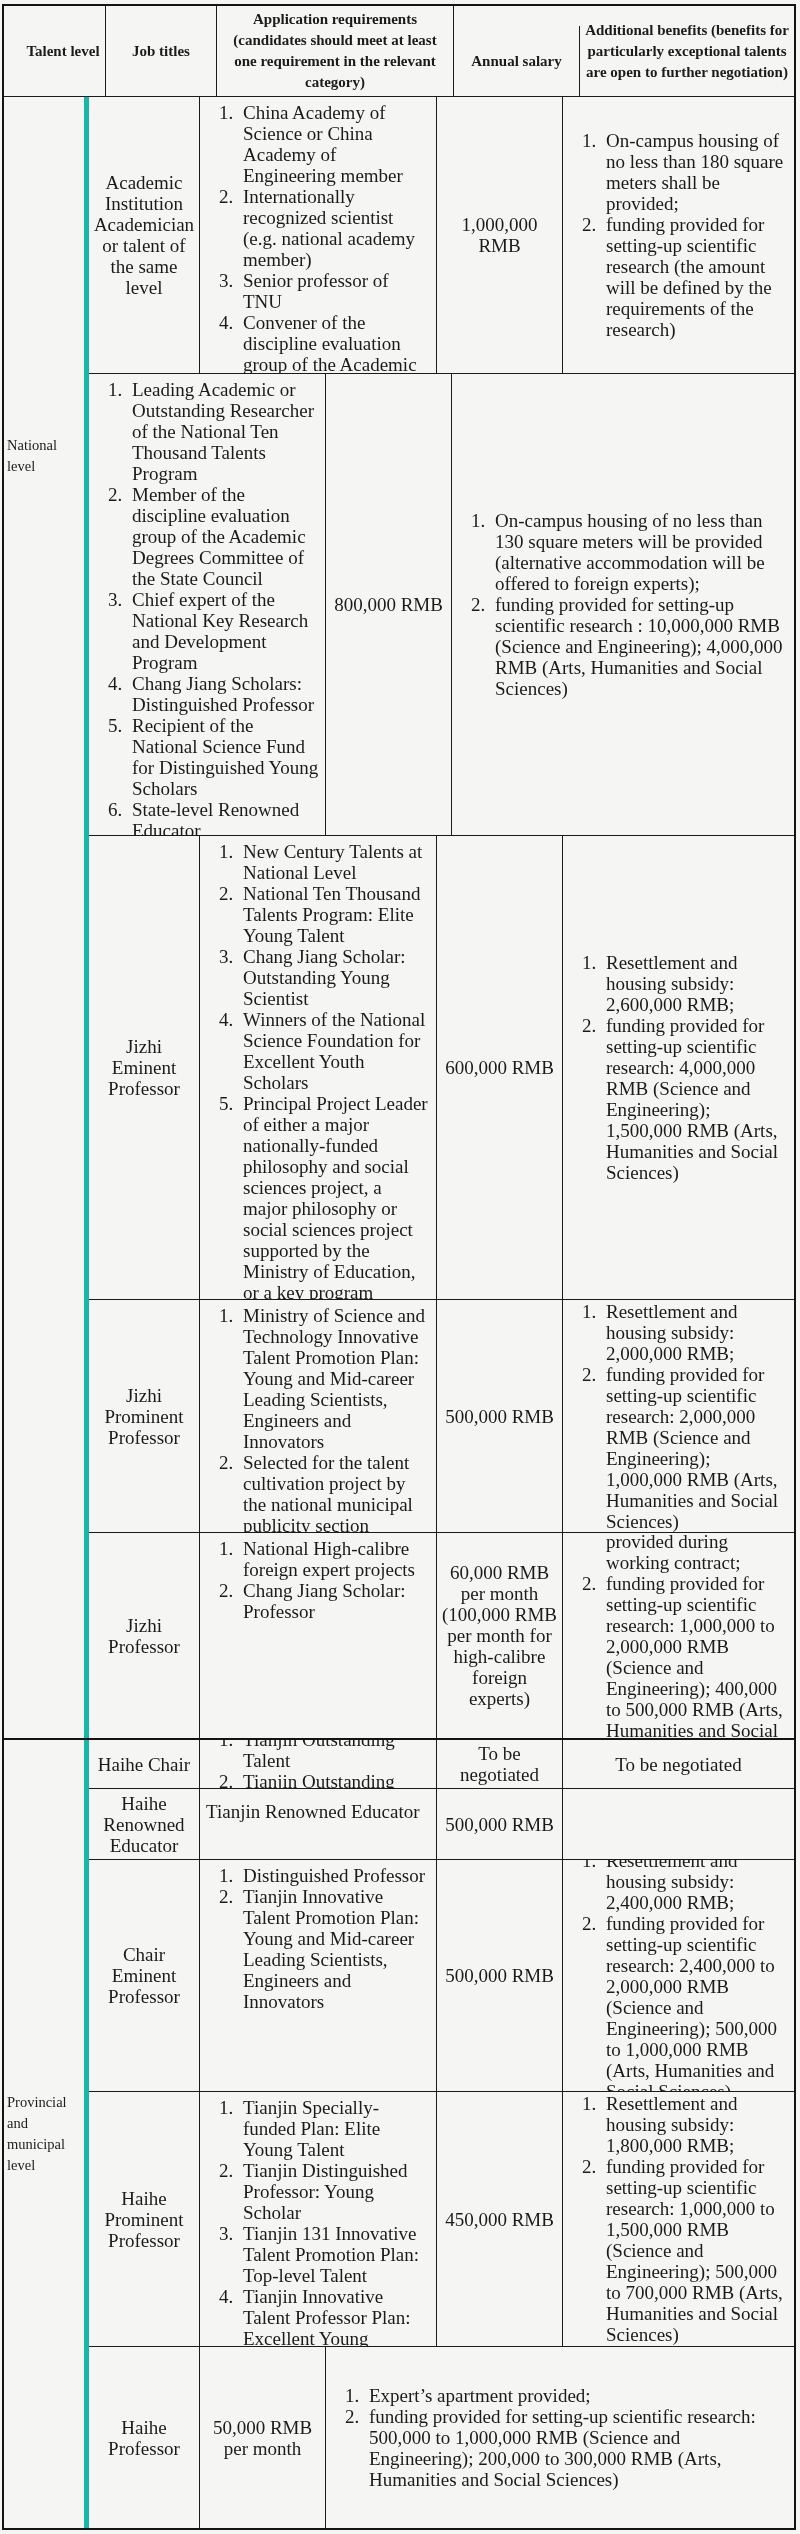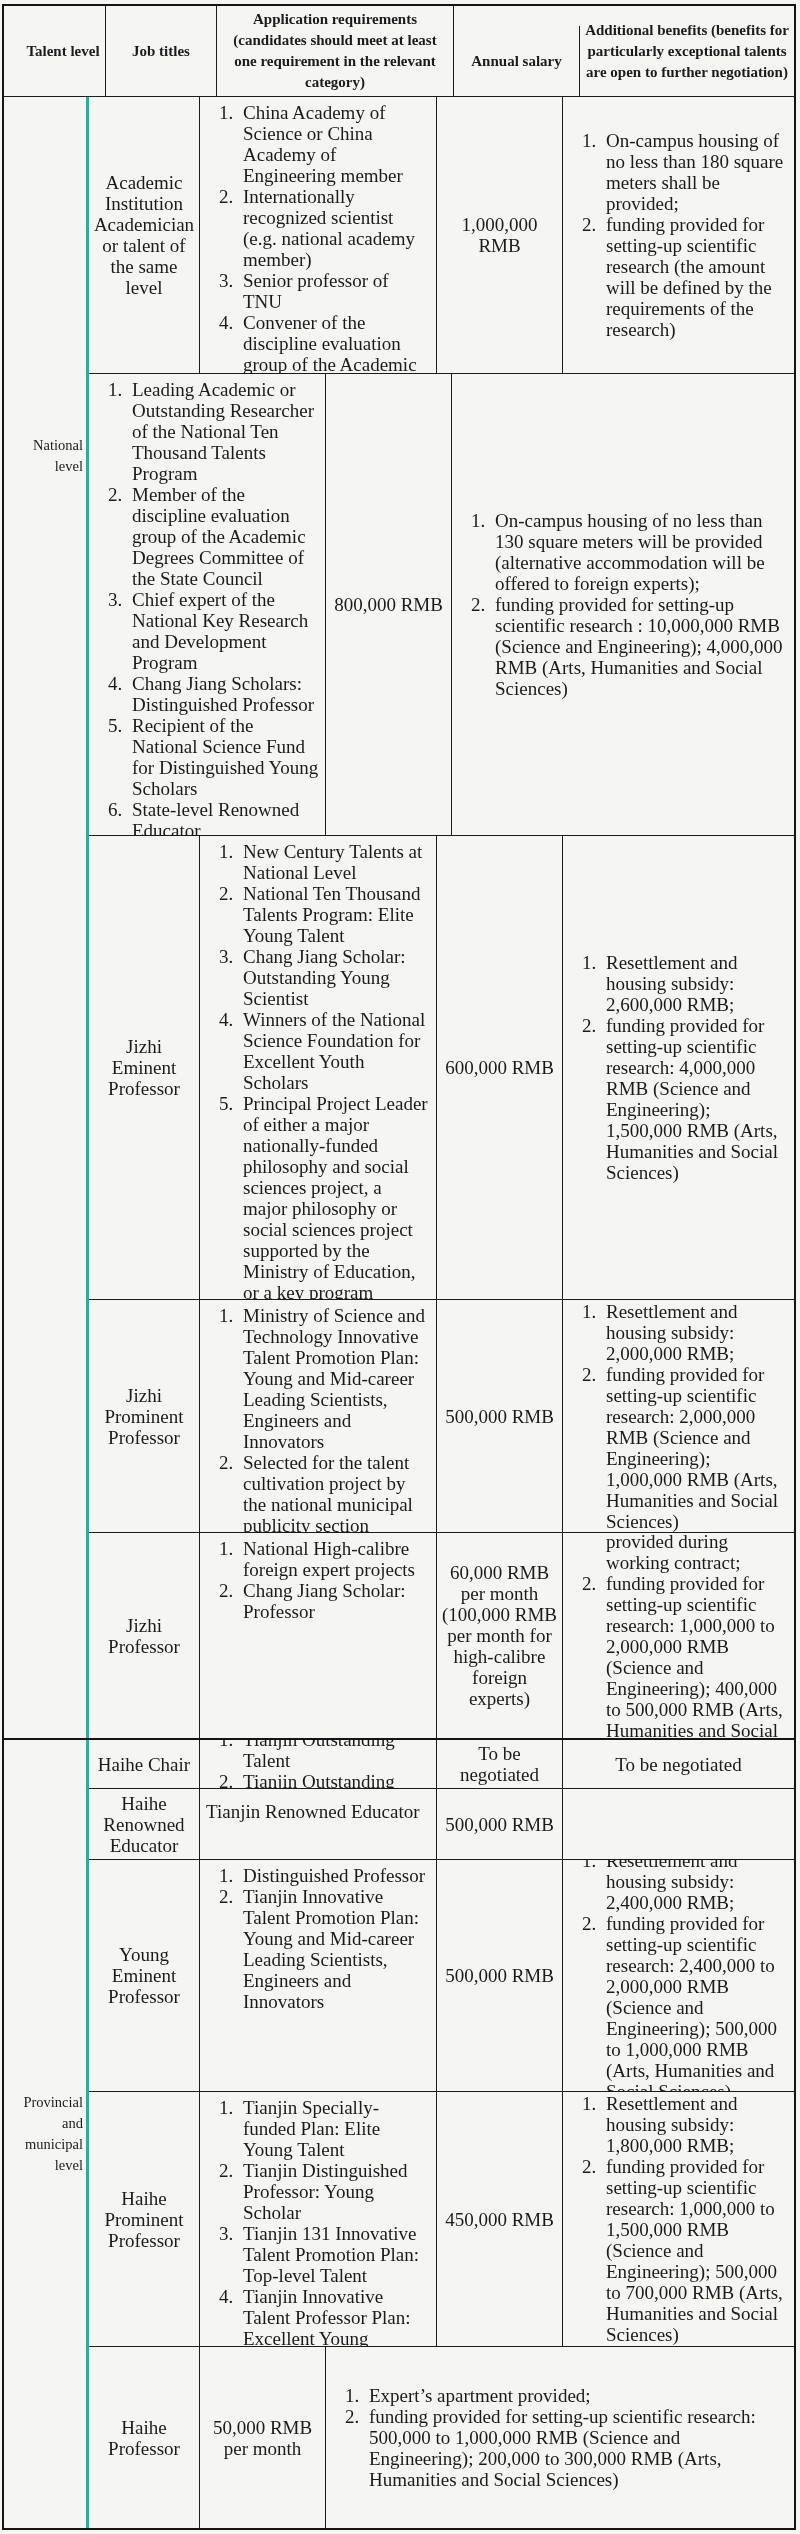--- a/index.html
+++ b/index.html
@@ -26,23 +26,23 @@
   .w1 { width: 85px; margin-left: 17px; }
   .w2 { width: 111px; }
   .w3 { width: 237px; }
   .w4 { width: 126px; margin-top: 20px; }
   .w5 { flex: 1; }
   
   .section { display: flex; }
   .section-national { height: 1643px; border-bottom: 2px solid #141414; }
   .section-provincial { flex: 1; }
   .level-cell {
-    width: 85px; border-right: 3px solid #14b8a6;
+    width: 85px; border-right: 5px solid #14b8a6;
     display: flex; flex-direction: column; align-items: center;
-    text-align: right; font-size: 14.5px; line-height: 21px; padding: 2px 3px;
+    text-align: left; font-size: 14.5px; line-height: 21px; padding: 2px 3px;
   }
   .level-top { justify-content: flex-start; padding-top: 338px; }
   .level-center { justify-content: center; }
   .rows { flex: 1; display: flex; flex-direction: column; }
   .row { display: flex; border-bottom: 1px solid #1b1b1b; overflow: hidden; }
   .rows .row:last-child { border-bottom: none; flex: 1; }
   .cell { border-right: 1px solid #1b1b1b; font-size: 19px; line-height: 21px; }
   .cell:last-child { border-right: none; }
   .job {
     width: 111px; display: flex; align-items: center; justify-content: center;
@@ -222,21 +222,21 @@
           <span>Tianjin Renowned Educator</span>
         </div>
         <div class="cell sal">
           <span>500,000 RMB</span>
         </div>
         <div class="cell ben"></div>
       </div>
 
       <div class="row" style="height:232px">
         <div class="cell job">
-          <span>Young Eminent Professor</span>
+          <span>Chair Eminent Professor</span>
         </div>
         <div class="cell req">
           <ol class="numbered">
             <li>Distinguished Professor</li>
             <li>Tianjin Innovative Talent Promotion Plan: Young and Mid-career Leading Scientists, Engineers and Innovators</li>
           </ol>
         </div>
         <div class="cell sal">
           <span>500,000 RMB</span>
         </div>

